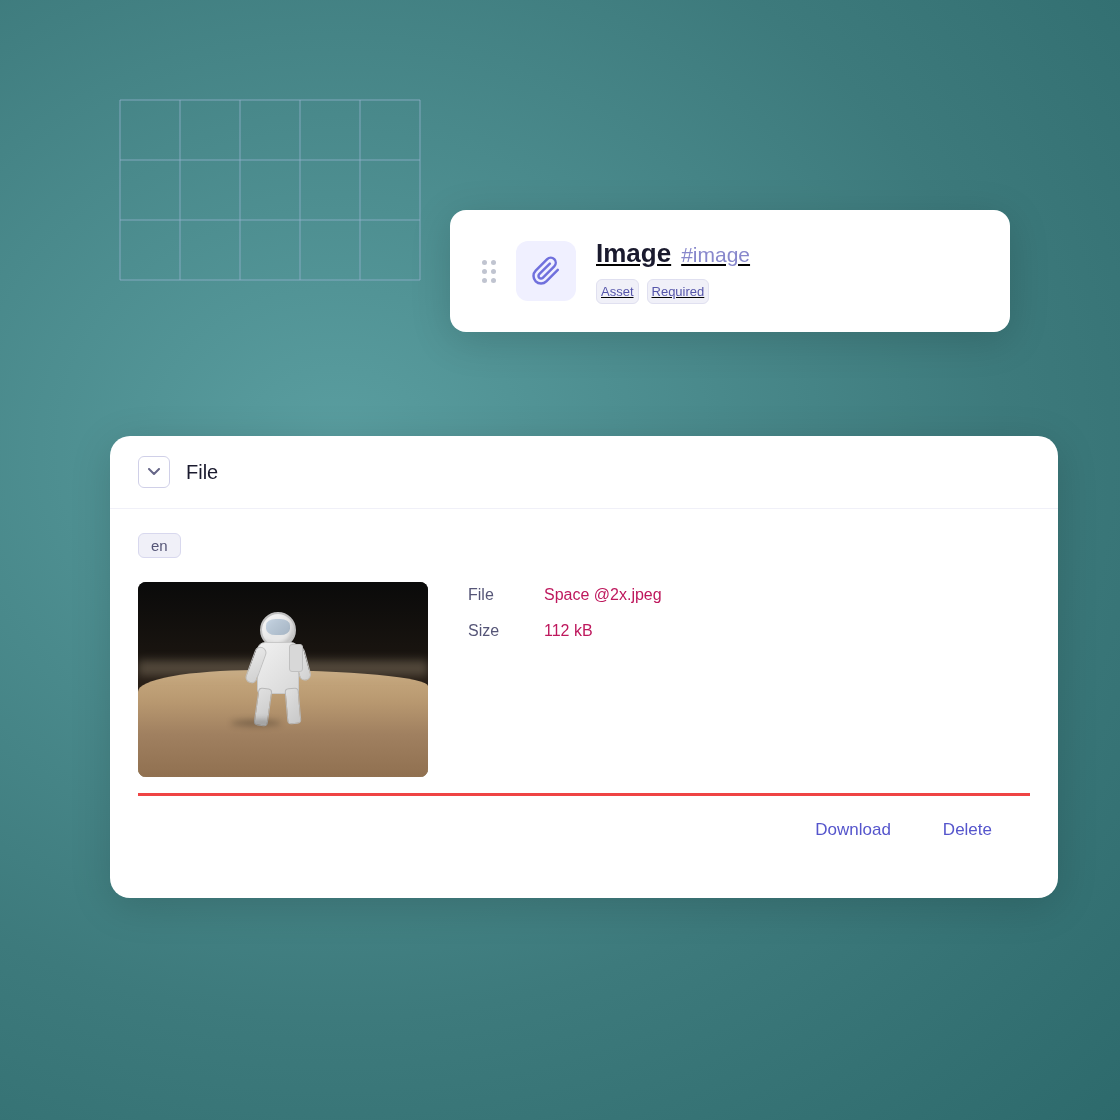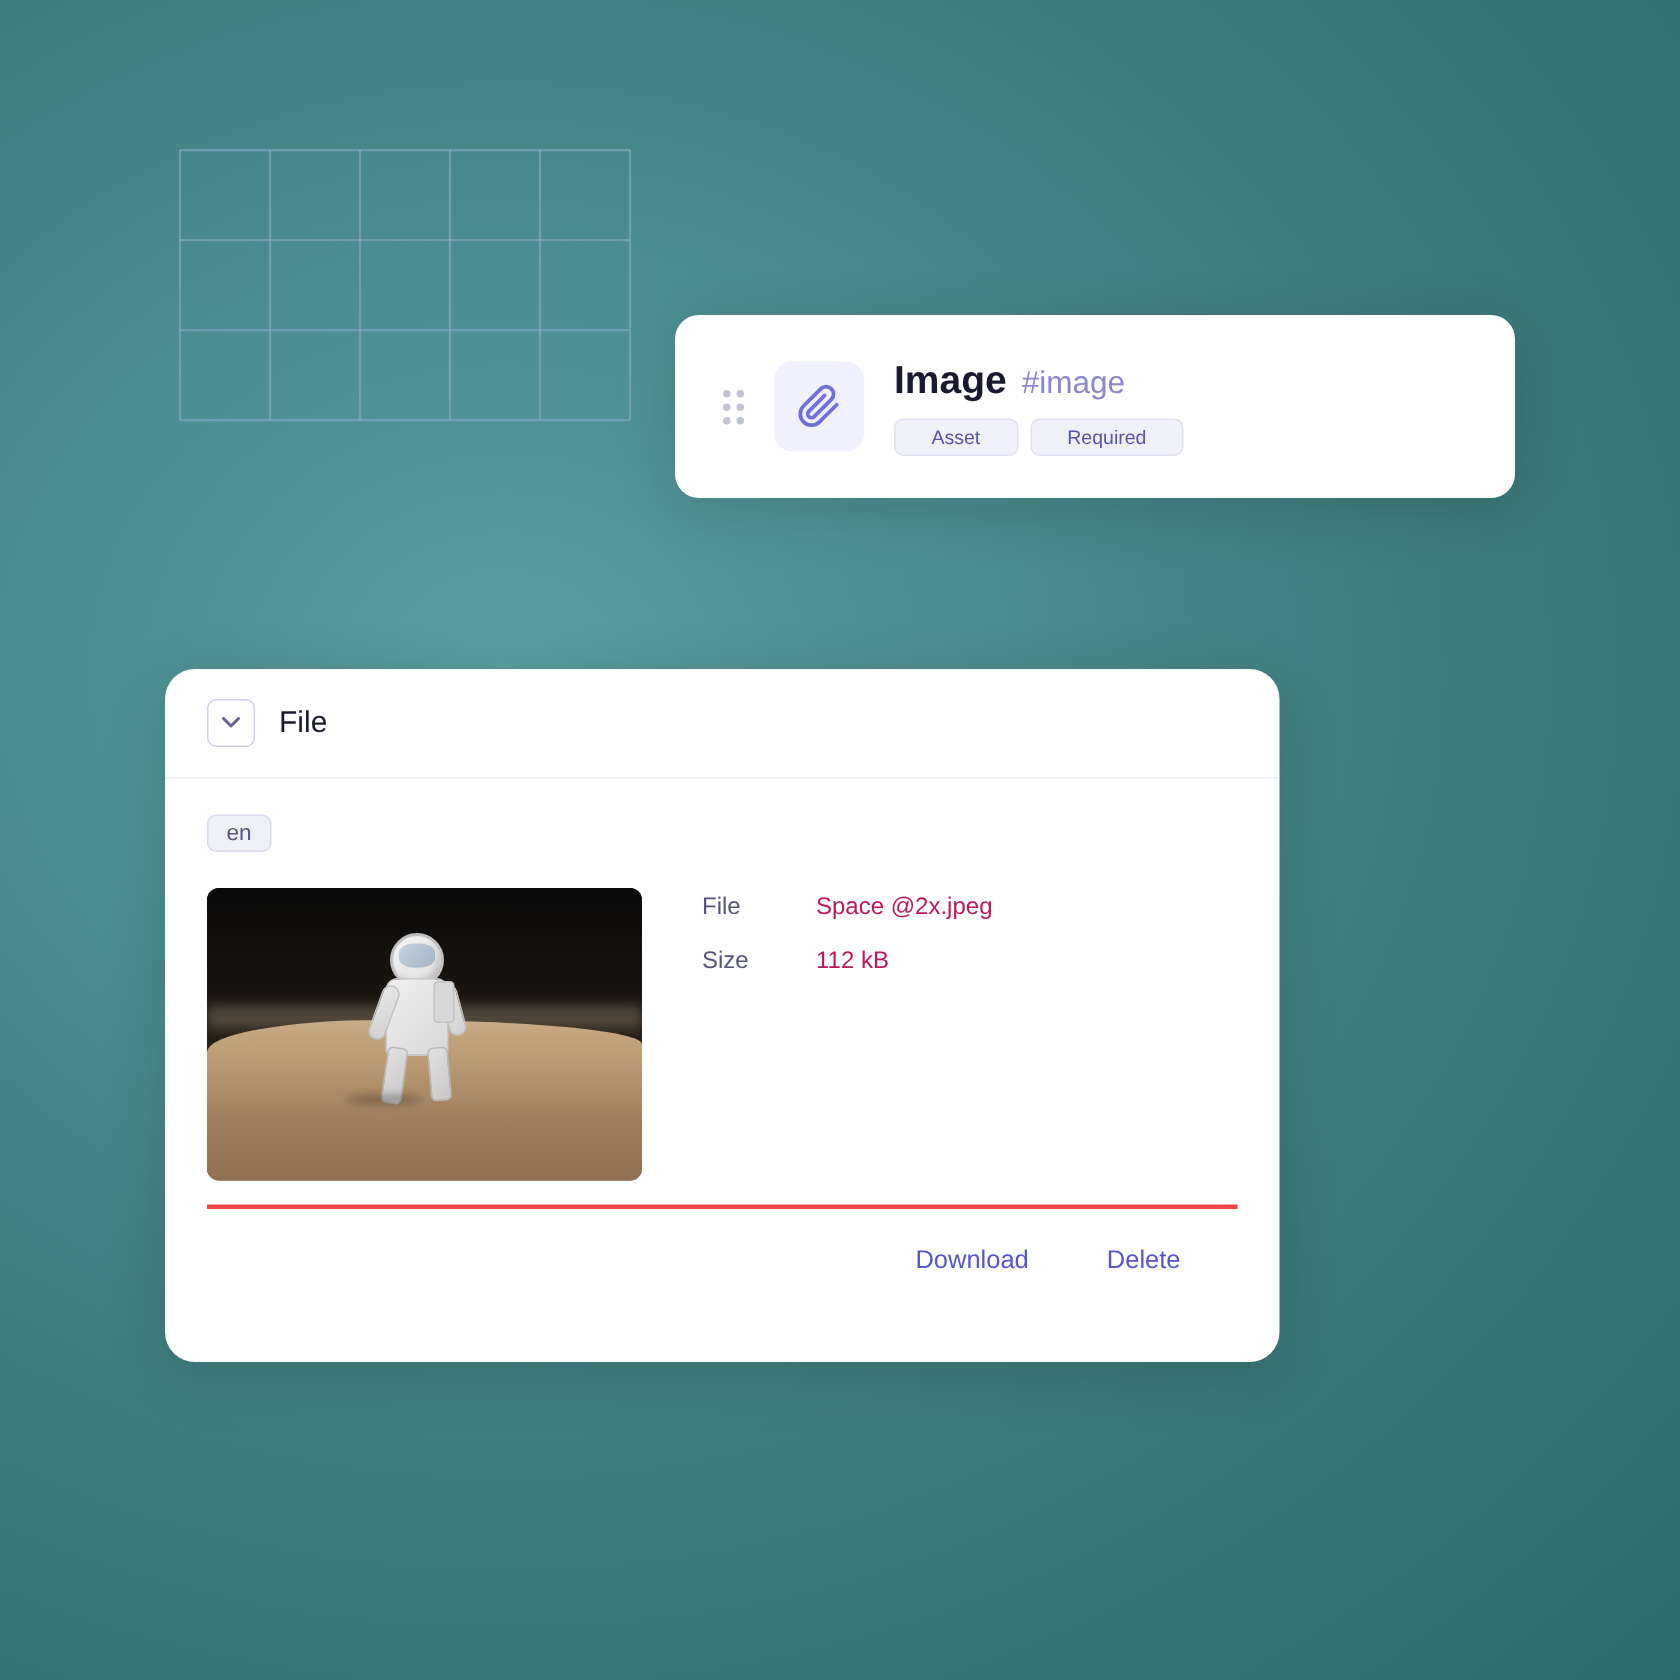--- a/index.html
+++ b/index.html
@@ -47,20 +47,21 @@
       right: 0;
       width: 560px;
       background: #ffffff;
       border-radius: 16px;
       padding: 28px 32px;
       box-shadow: 0 8px 40px rgba(0,0,0,0.15);
       display: flex;
       align-items: center;
       gap: 20px;
       z-index: 10;
+      text-decoration: underline;
     }
 
     .drag-handle {
       display: flex;
       flex-direction: column;
       gap: 4px;
       cursor: grab;
     }
 
     .drag-handle-row {
@@ -113,35 +114,35 @@
       color: #8888cc;
       font-weight: 400;
     }
 
     .field-tags {
       display: flex;
       gap: 8px;
     }
 
     .tag {
-      padding: 4px 24px;
+      padding: 4px 4px;
       border-radius: 6px;
       font-size: 13px;
       font-weight: 500;
       background: #f0f0f8;
       color: #5555aa;
       border: 1px solid #e0e0f0;
     }
 
     
     .main-card {
       position: absolute;
-      bottom: 2px;
+      bottom: 12px;
       left: 0;
-      width: 743px;
+      width: 948px;
       background: #ffffff;
       border-radius: 20px;
       box-shadow: 0 8px 40px rgba(0,0,0,0.15);
       padding: 0;
       z-index: 5;
       overflow: hidden;
     }
 
     .card-header {
       display: flex;

